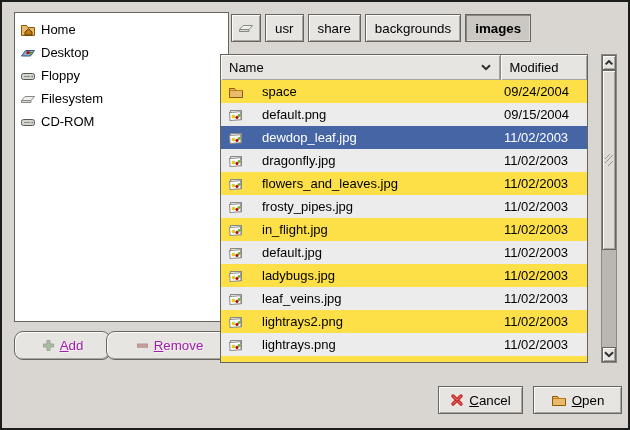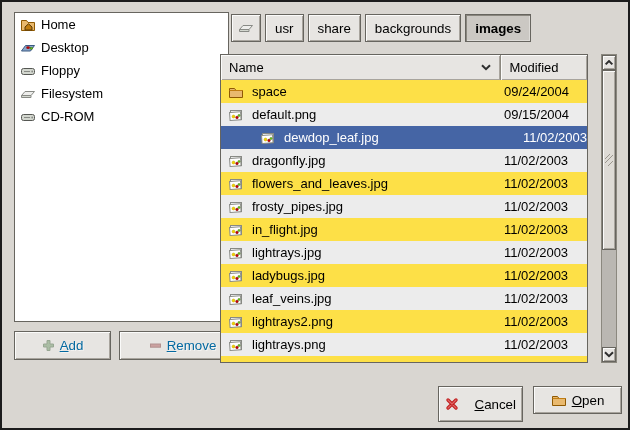--- a/index.html
+++ b/index.html
@@ -12,66 +12,66 @@
   .btn3d{
     background:#e7e5e2;border:1px solid #67655f;
     box-shadow:inset 1px 1px 0 #fbfbfa, inset -1px -1px 0 #a8a49d;
     display:flex;align-items:center;justify-content:center;gap:5px;
     box-sizing:border-box;cursor:default;user-select:none;
   }
   .btn3d.pressed{
     background:#cbc8c3;font-weight:bold;
     box-shadow:inset 1px 1px 0 #8a877f, inset -1px -1px 0 #dedcd8;
   }
-  .btn3d.disabled{color:#0369a1;text-shadow:1px 1px 0 #f4f3f1;}
+  .btn3d.disabled{color:#a21caf;text-shadow:1px 1px 0 #f4f3f1;border-radius:9px;}
   .btn3d.disabled svg{opacity:.5;}
   .sunken{border:1px solid #67655f;background:#fff;box-sizing:border-box;}
   .mn{text-decoration:underline;}
   svg{display:block;}
 
   
-  .places{position:absolute;left:12px;top:10px;width:215px;height:310px;overflow:hidden;}
+  .places{position:absolute;left:12px;top:10px;width:215px;height:310px;padding-top:5px;overflow:hidden;}
   .place{display:flex;align-items:center;gap:5px;height:23px;padding-left:5px;}
   .add-btn{position:absolute;left:12px;top:329px;width:97px;height:29px;}
-  .remove-btn{position:absolute;left:117px;top:329px;width:127px;height:29px;}
+  .remove-btn{position:absolute;left:104px;top:329px;width:127px;height:29px;}
 
   
   .pathbar{position:absolute;left:229px;top:12px;height:28px;display:flex;gap:4px;align-items:center;}
   .crumb{height:28px;padding:0 9px;}
   .crumb.icon-only{width:30px;padding:0;}
 
   
   .list-frame{position:absolute;left:218px;top:52px;width:368px;height:309px;background:#fde047;}
   .lheader{display:flex;height:25px;}
   .hcell{
     background:#e7e5e2;box-shadow:inset 1px 1px 0 #fbfbfa, inset -1px -1px 0 #a8a49d;
     border-right:1px solid #8b887f;display:flex;align-items:center;
     padding:0 8px;box-sizing:border-box;user-select:none;
   }
   .hcell.name{width:282px;justify-content:space-between;}
   .hcell.modified{width:86px;border-right:none;}
   .rows{position:absolute;top:25px;left:0;right:0;bottom:0;overflow:hidden;}
   .row{display:flex;align-items:center;height:23px;}
   .row:nth-child(even){background:#ececec;}
-  .row.sel{background:#4565a5;color:#fff;padding-left:32px;}
-  .cell-name{display:flex;align-items:center;gap:8px;padding-left:7px;width:275px;box-sizing:border-box;white-space:nowrap;overflow:hidden;}
+  .row.sel{background:#4565a5;color:#fff;}
+  .cell-name{display:flex;align-items:center;gap:18px;padding-left:7px;width:275px;box-sizing:border-box;white-space:nowrap;overflow:hidden;}
   .cell-date{padding-left:8px;white-space:nowrap;}
 
   
   .vscroll{position:absolute;left:599px;top:52px;width:16px;height:309px;background:#bab7b2;border:1px solid #8b887f;box-sizing:border-box;}
   .sbtn{position:absolute;left:0;width:14px;height:15px;}
   .sbtn.up{top:0;}
   .sbtn.down{bottom:0;}
   .thumb{position:absolute;left:0;top:15px;width:14px;height:180px;
     background:#dedbd6;border:1px solid #67655f;box-sizing:border-box;
     box-shadow:inset 1px 1px 0 #fbfbfa, inset -1px -1px 0 #a8a49d;
     display:flex;align-items:center;justify-content:center;}
 
   
-  .cancel-btn{position:absolute;left:436px;top:384px;width:85px;height:36px;justify-content:space-between;}
+  .cancel-btn{position:absolute;left:436px;top:384px;width:85px;height:28px;}
   .open-btn{position:absolute;left:531px;top:384px;width:89px;height:28px;}
 </style>
 </head>
 <body>
 
 <div class="window">
 
   <div class="places sunken">
     <div class="place">
       <span>
@@ -284,21 +284,21 @@
         <span class="cell-name">
             <span>
               <svg id="svg-image" width="16" height="16" viewBox="0 0 16 16">
                 <rect x="2.5" y="3.5" width="11" height="9" fill="#fff" stroke="#888a85"></rect>
                 <rect x="1.8" y="5.2" width="11" height="8" transform="rotate(-4 7 9)" fill="#fff" stroke="#888a85"></rect>
                 <circle cx="5.5" cy="9.5" r="1.5" fill="#edd400" stroke="#c4a000" stroke-width=".5"></circle>
                 <circle cx="9" cy="10.5" r="1.3" fill="#cc0000" stroke="#7a0000" stroke-width=".5"></circle>
                 <circle cx="11" cy="8.5" r="1.1" fill="#73d216" stroke="#3a740b" stroke-width=".5"></circle>
               </svg>
             </span>
-            <span>lightrays.jpg</span>
+            <span>default.jpg</span>
           </span>
         <span class="cell-date">11/02/2003</span>
       </div>
       <div class="row">
         <span class="cell-name">
             <span>
               <svg id="svg-image" width="16" height="16" viewBox="0 0 16 16">
                 <rect x="2.5" y="3.5" width="11" height="9" fill="#fff" stroke="#888a85"></rect>
                 <rect x="1.8" y="5.2" width="11" height="8" transform="rotate(-4 7 9)" fill="#fff" stroke="#888a85"></rect>
                 <circle cx="5.5" cy="9.5" r="1.5" fill="#edd400" stroke="#c4a000" stroke-width=".5"></circle>

